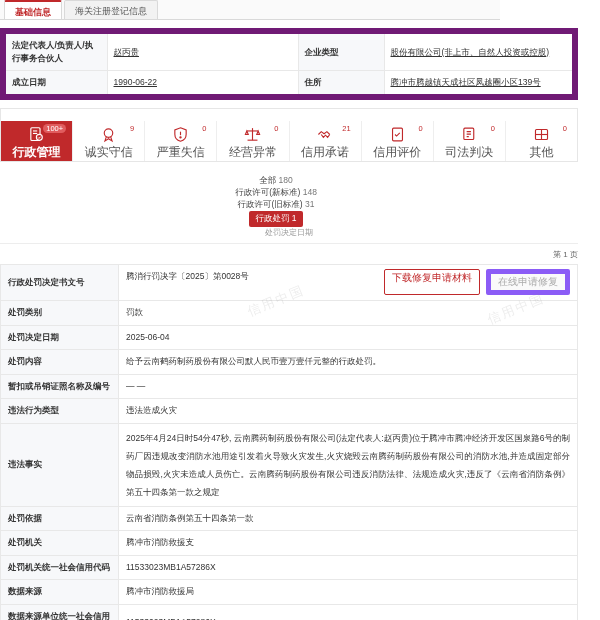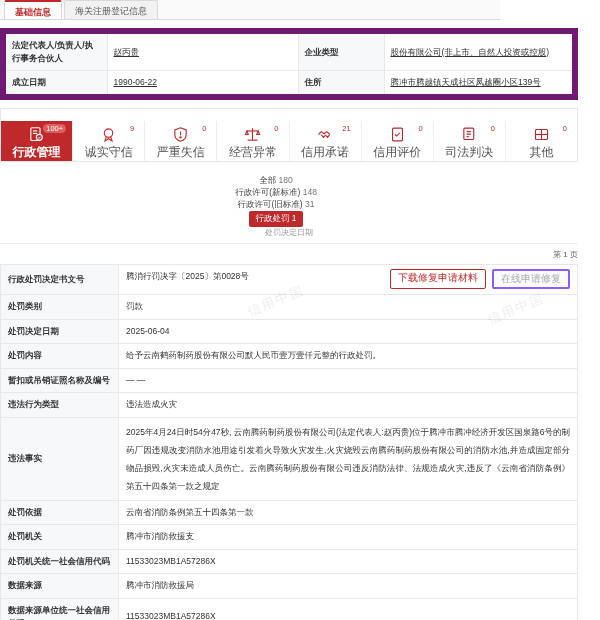--- a/index.html
+++ b/index.html
@@ -169,21 +169,21 @@
 
   .btnrow { float: right; display: flex; gap: 6px; margin-top: -1px; }
   .btn {
     font-size: 10px;
     padding: 2px 7px;
     border-radius: 2px;
     line-height: 12px;
     white-space: nowrap;
   }
   .btn.primary { border: 1px solid #c0292b; color: #c0292b; background: #fff; }
-  .btn.ghost { border: 2px solid #8b5cf6; color: #aaa; background: #fafafa; }
+  .btn.ghost { border: 5px solid #8b5cf6; color: #aaa; background: #fafafa; }
 
   
   .wm {
     position: absolute;
     color: rgba(150,150,150,0.17);
     font-size: 13px;
     letter-spacing: 2px;
     pointer-events: none;
     transform: rotate(-22deg);
     white-space: nowrap;

